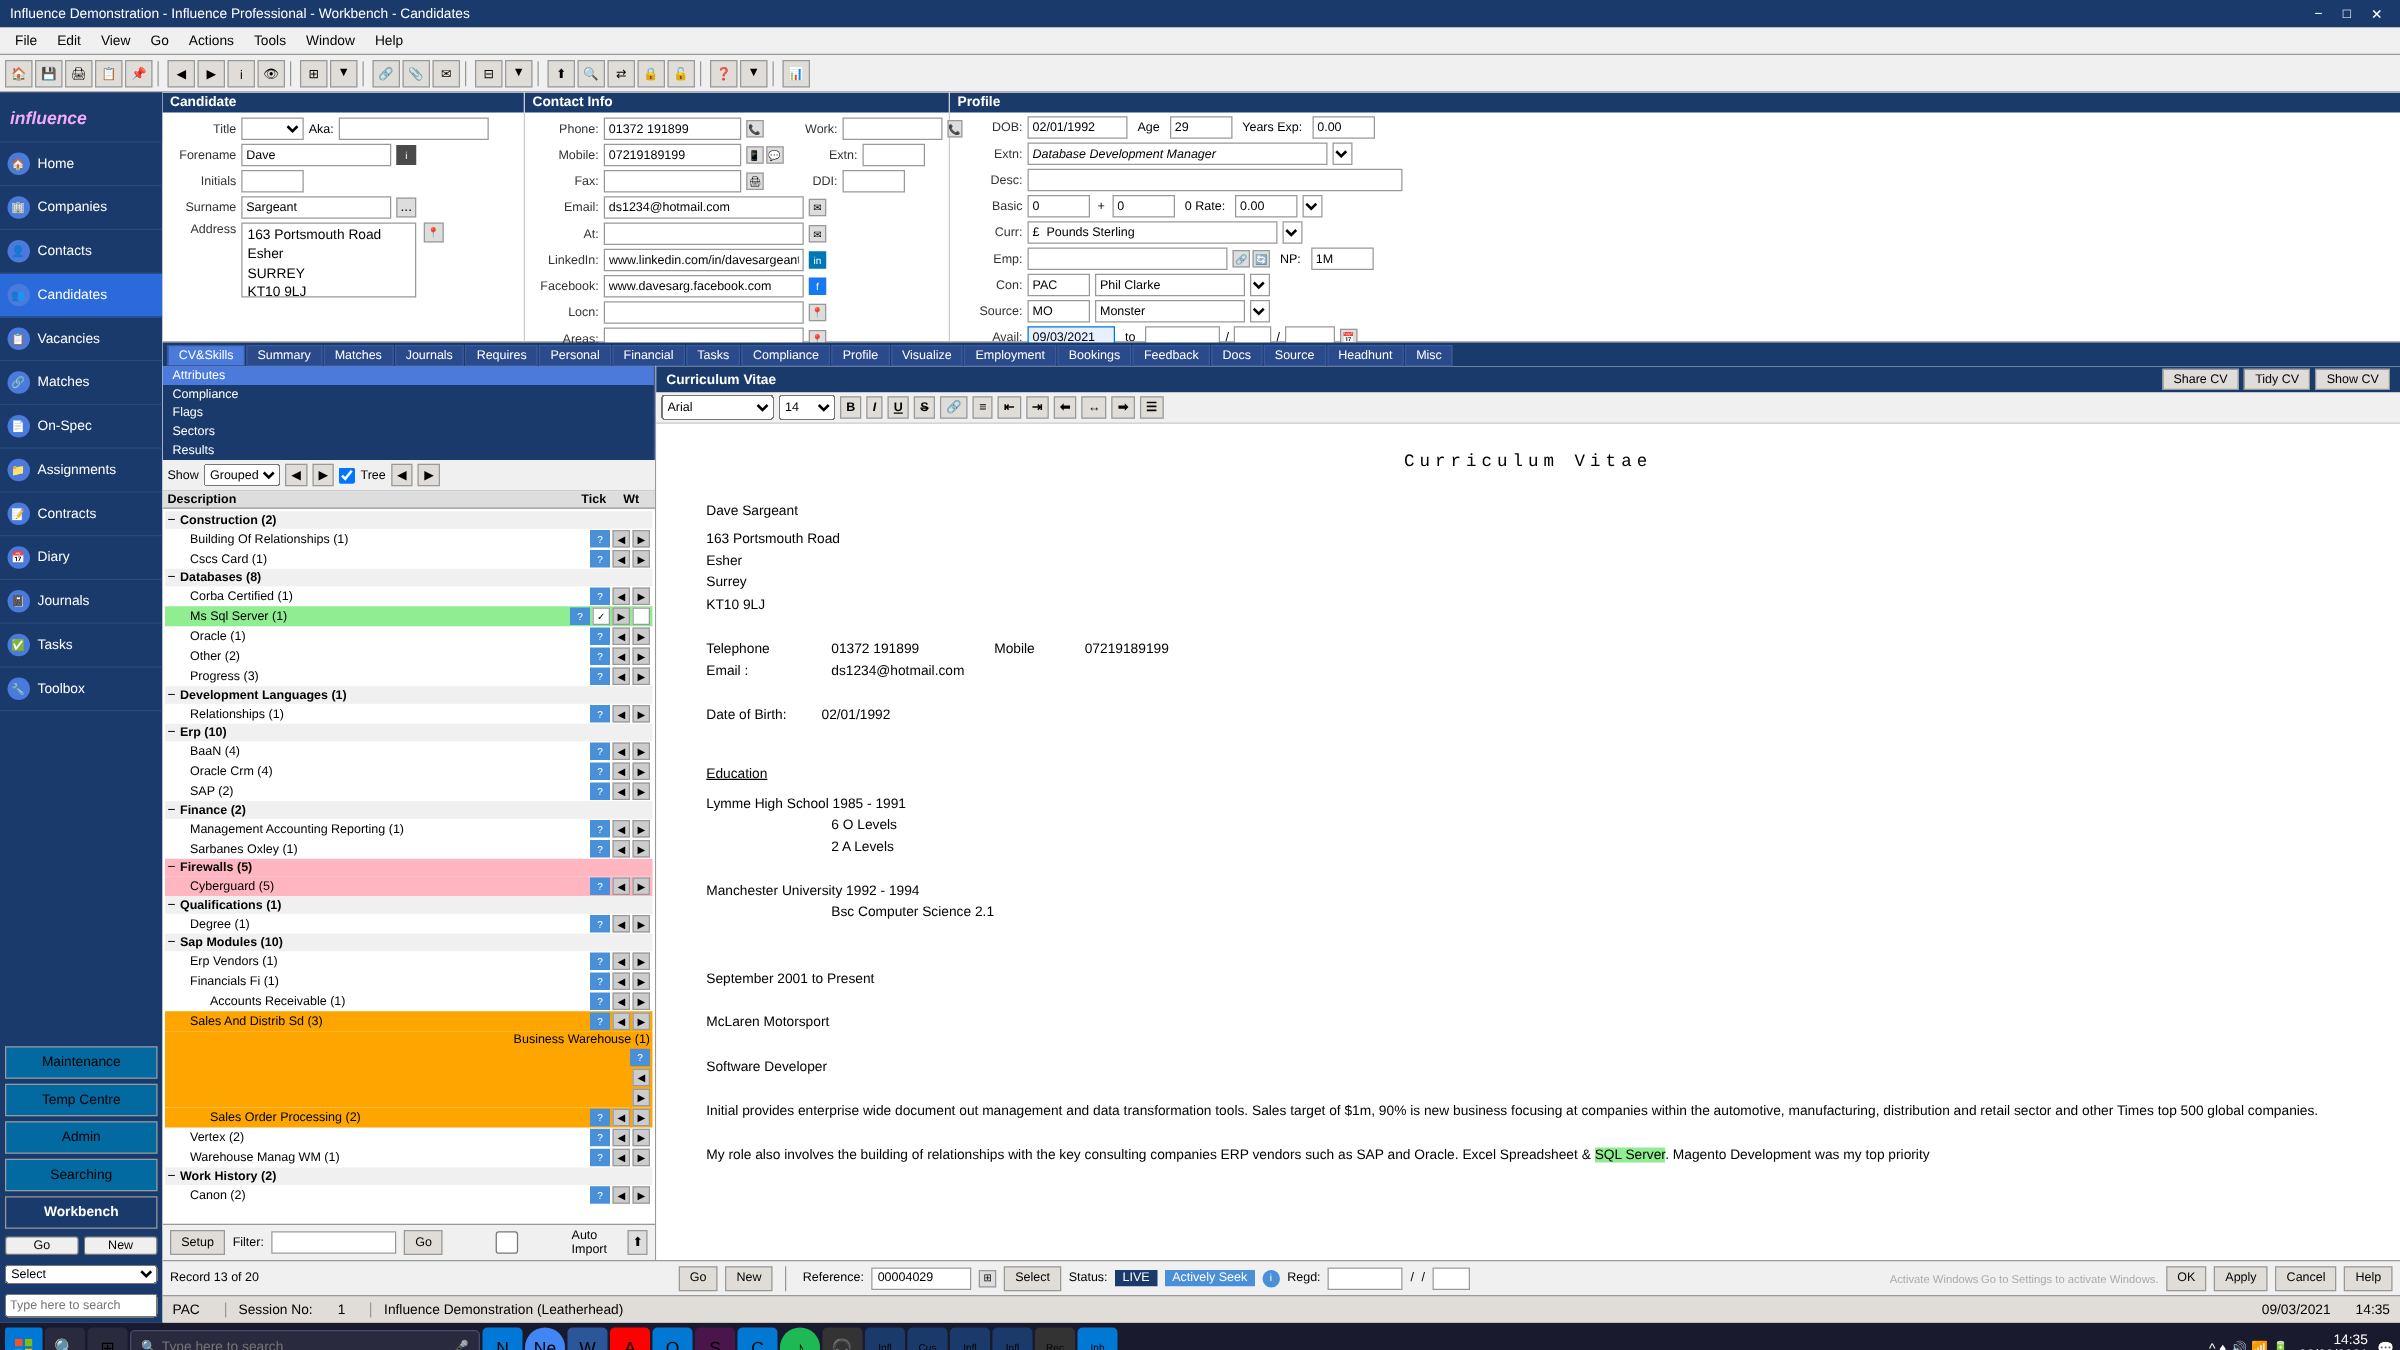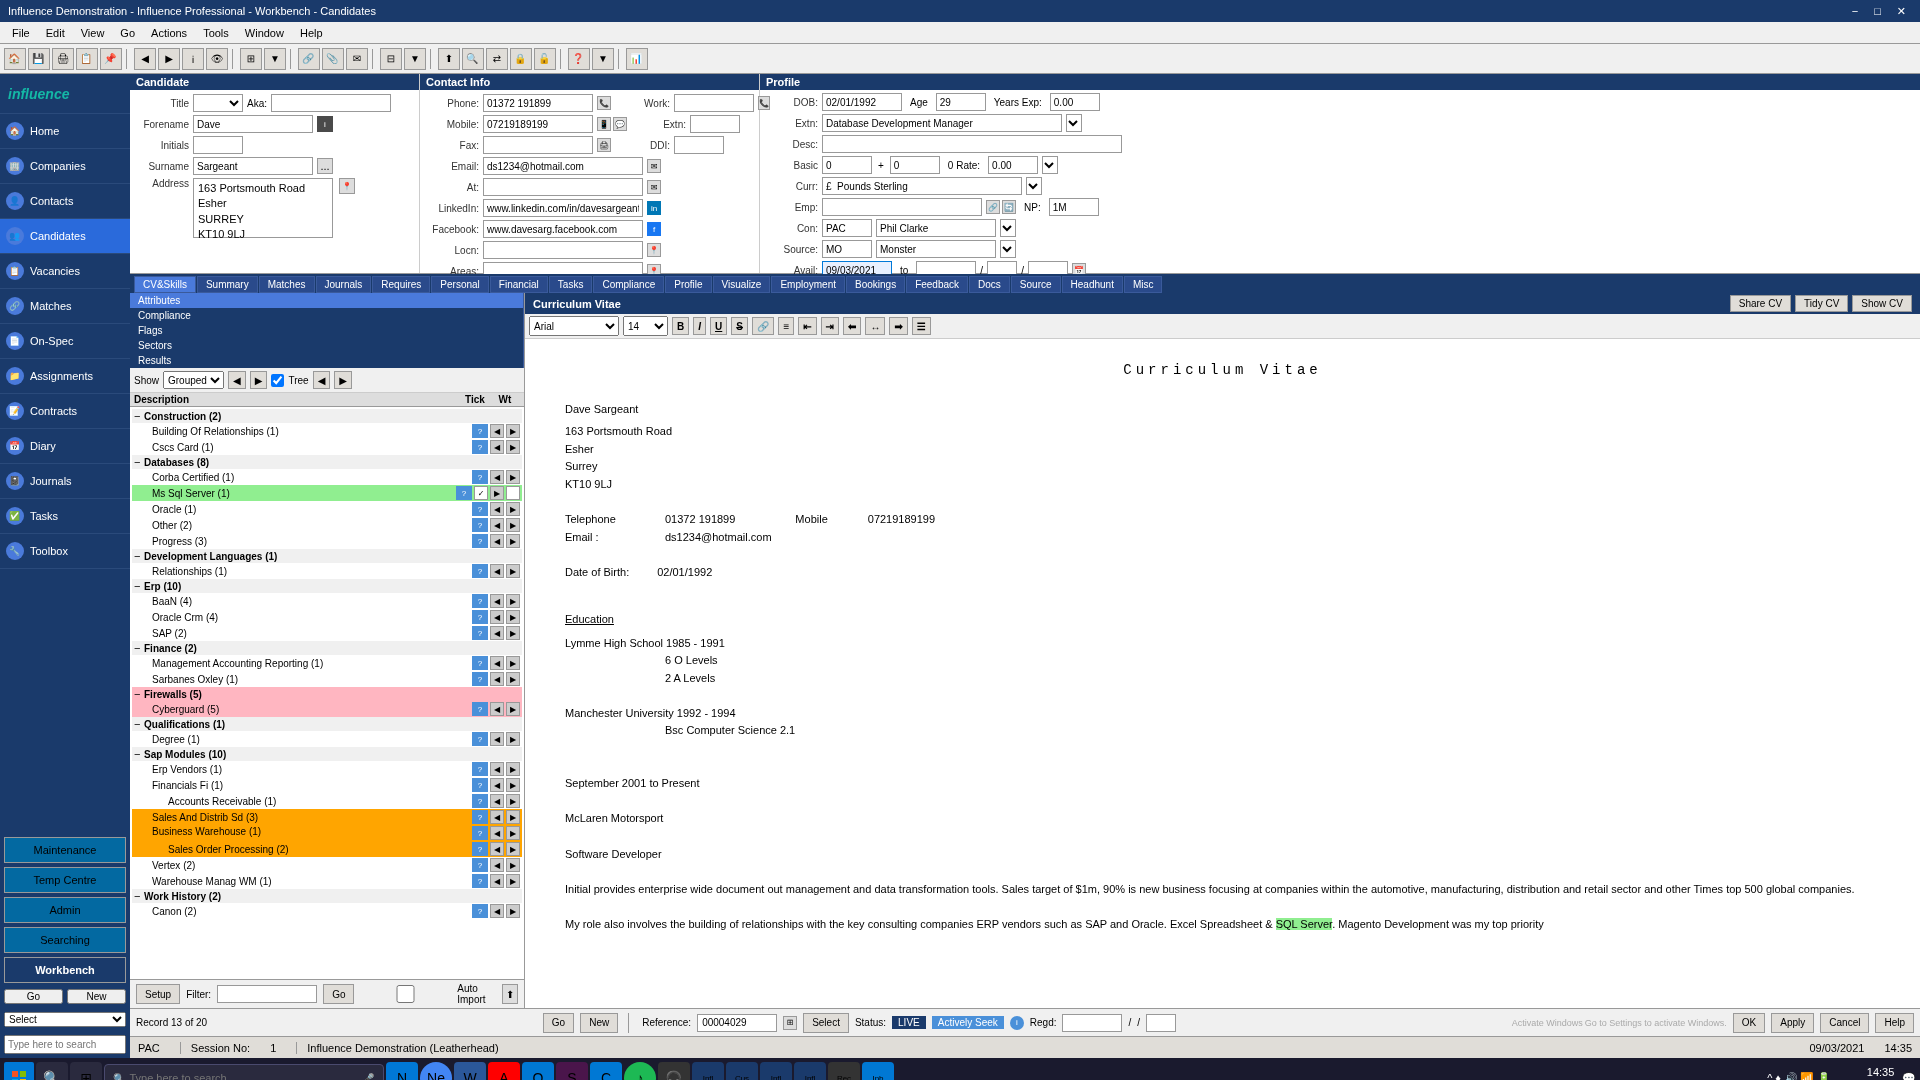--- a/index.html
+++ b/index.html
@@ -19,21 +19,21 @@
     #toolbar { background: #f0f0f0; height: 30px; display: flex; align-items: center; padding: 2px 4px; border-bottom: 1px solid #999; gap: 2px; }
     #toolbar .tb-btn { width: 22px; height: 22px; background: #e0ddd8; border: 1px solid #999; display: flex; align-items: center; justify-content: center; cursor: pointer; font-size: 10px; }
     #toolbar .tb-sep { width: 4px; height: 20px; border-left: 1px solid #999; margin: 0 2px; }
 
     
     #main { display: flex; height: calc(1080px - 22px - 22px - 30px - 22px); }
 
     
     #sidebar { width: 130px; background: #1a3a6b; display: flex; flex-direction: column; }
     #sidebar .logo { height: 40px; background: #1a3a6b; display: flex; align-items: center; padding: 0 8px; border-bottom: 1px solid #2a4a7b; }
-    #sidebar .logo-text { color: #14b8a6; font-size: 14px; font-weight: bold; font-style: italic; }
+    #sidebar .logo-text { color: #f0abfc; font-size: 14px; font-weight: bold; font-style: italic; }
     #sidebar .nav-item { color: white; padding: 8px 6px; cursor: pointer; display: flex; align-items: center; gap: 6px; border-bottom: 1px solid #2a4a7b; font-size: 11px; }
     #sidebar .nav-item.active { background: #2a6adb; }
     #sidebar .nav-item .nav-icon { width: 18px; height: 18px; background: #4a7adb; border-radius: 50%; display: flex; align-items: center; justify-content: center; font-size: 9px; color: white; flex-shrink: 0; }
     #sidebar .spacer { flex: 1; }
 
     
     #content { flex: 1; background: #f0f0f0; display: flex; flex-direction: column; overflow: hidden; }
 
     
     #candidate-section { display: flex; height: 200px; border-bottom: 1px solid #999; background: white; }
@@ -374,21 +374,21 @@
           <div class="form-row">
             <span class="form-label">DOB:</span>
             <input class="form-input" style="width: 80px;" value="02/01/1992">
             <span style="font-size:10px; margin:0 4px;">Age</span>
             <input class="form-input short" value="29" style="">
             <span style="font-size:10px; margin:0 4px;">Years Exp:</span>
             <input class="form-input short" value="0.00" style="">
           </div>
           <div class="form-row">
             <span class="form-label">Extn:</span>
-            <input class="form-input" style="width: 240px;" value="Database Development Manager">
+            <input class="form-input" style="width: 240px; font-style: italic;" value="Database Development Manager">
             <select class="form-select" style="width:16px;"><option></option></select>
           </div>
           <div class="form-row">
             <span class="form-label">Desc:</span>
             <input class="form-input" style="width: 300px;" value="">
           </div>
           <div class="form-row">
             <span class="form-label">Basic</span>
             <input class="form-input short" value="0" style="">
             <span style="font-size:10px; margin:0 2px;">+</span>
@@ -636,21 +636,21 @@
             <button class="tree-btn">?</button>
             <div class="tree-arrow">◀</div>
             <div class="tree-arrow">▶</div>
           </div>
           <div style="display:flex; align-items:center; padding:1px 2px 1px 20px; background:#FFA500;" class="tree-child orange-row">
             <span style="flex:1; font-size:10px;">Sales And Distrib Sd  (3)</span>
             <button class="tree-btn">?</button>
             <div class="tree-arrow">◀</div>
             <div class="tree-arrow">▶</div>
           </div>
-          <div style="display:flex; align-items:flex-start; padding:1px 2px 1px 20px; background:#FFA500;" class="tree-child orange-row">
+          <div style="display:flex; align-items:flex-end; padding:1px 2px 1px 20px; background:#FFA500;flex-direction:column;" class="tree-child orange-row">
             <span style="flex:1; font-size:10px;">Business Warehouse  (1)</span>
             <button class="tree-btn">?</button>
             <div class="tree-arrow">◀</div>
             <div class="tree-arrow">▶</div>
           </div>
           <div style="display:flex; align-items:center; padding:1px 2px 1px 36px; background:#FFA500;" class="tree-child orange-row">
             <span style="flex:1; font-size:10px;">Sales Order Processing  (2)</span>
             <button class="tree-btn">?</button>
             <div class="tree-arrow">◀</div>
             <div class="tree-arrow">▶</div>

